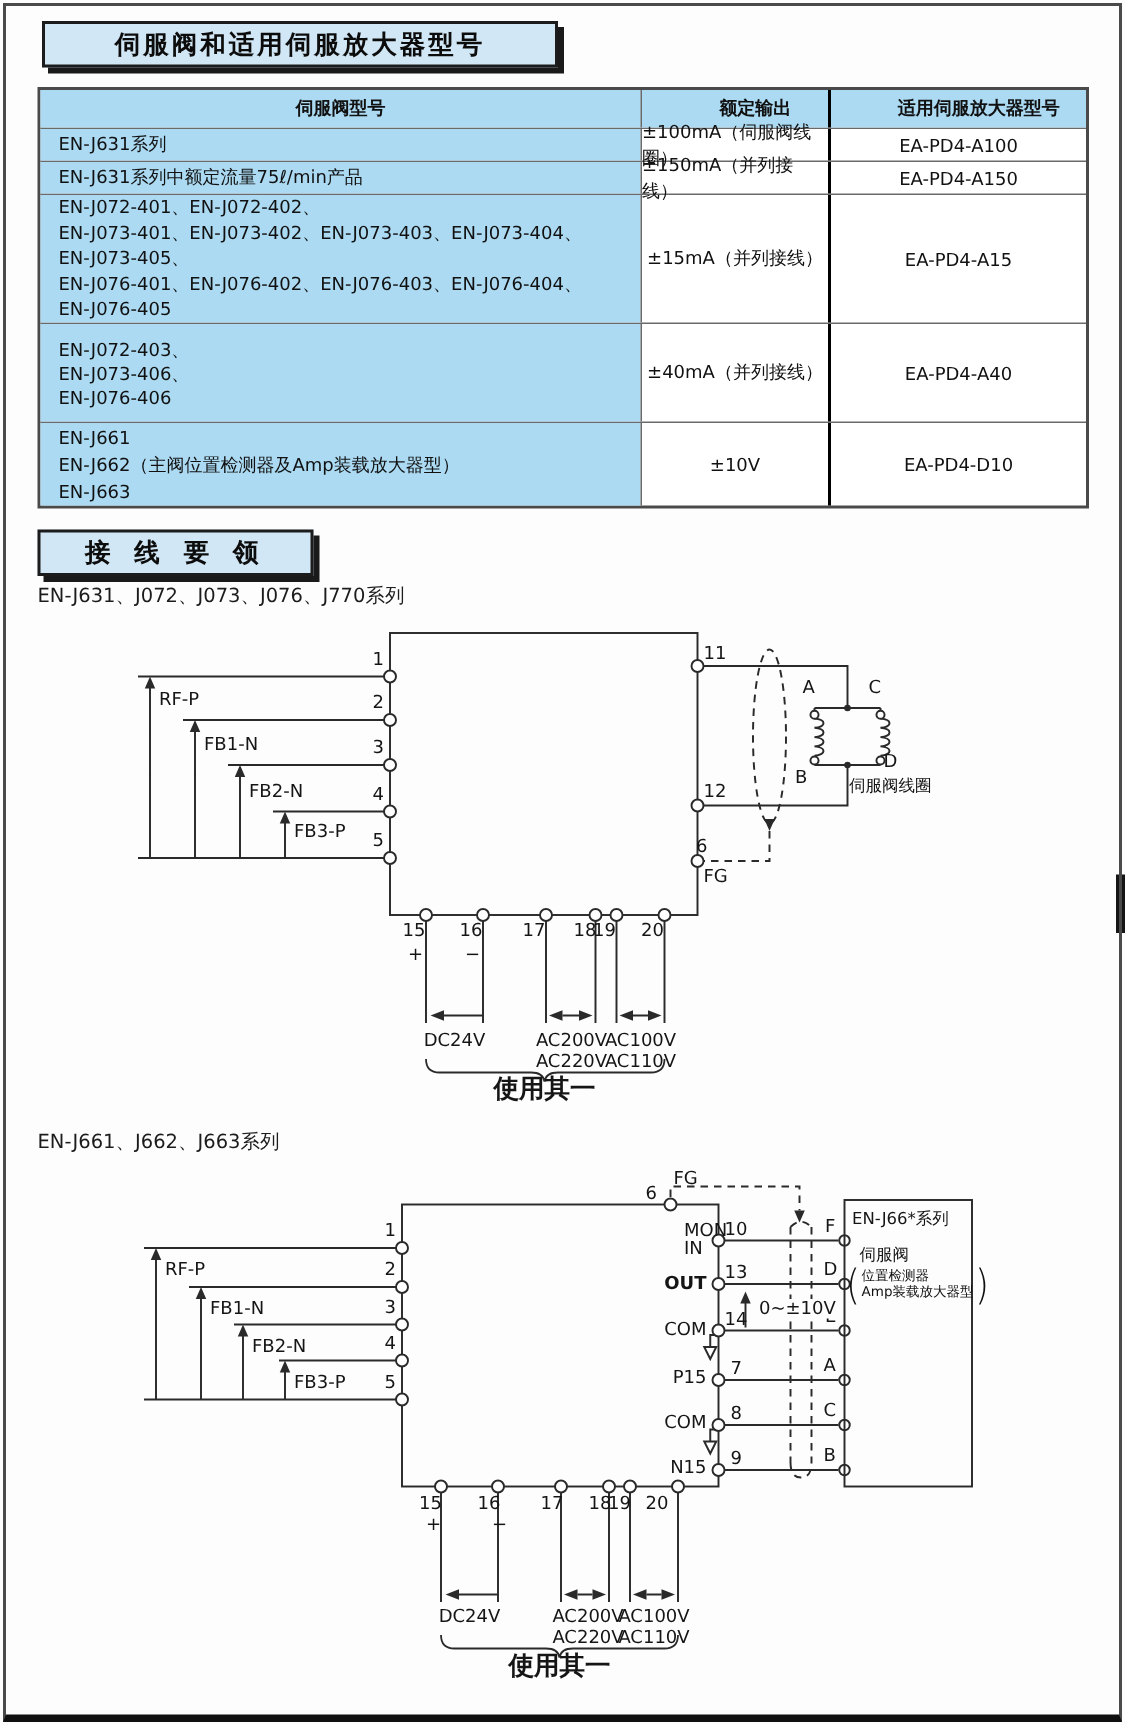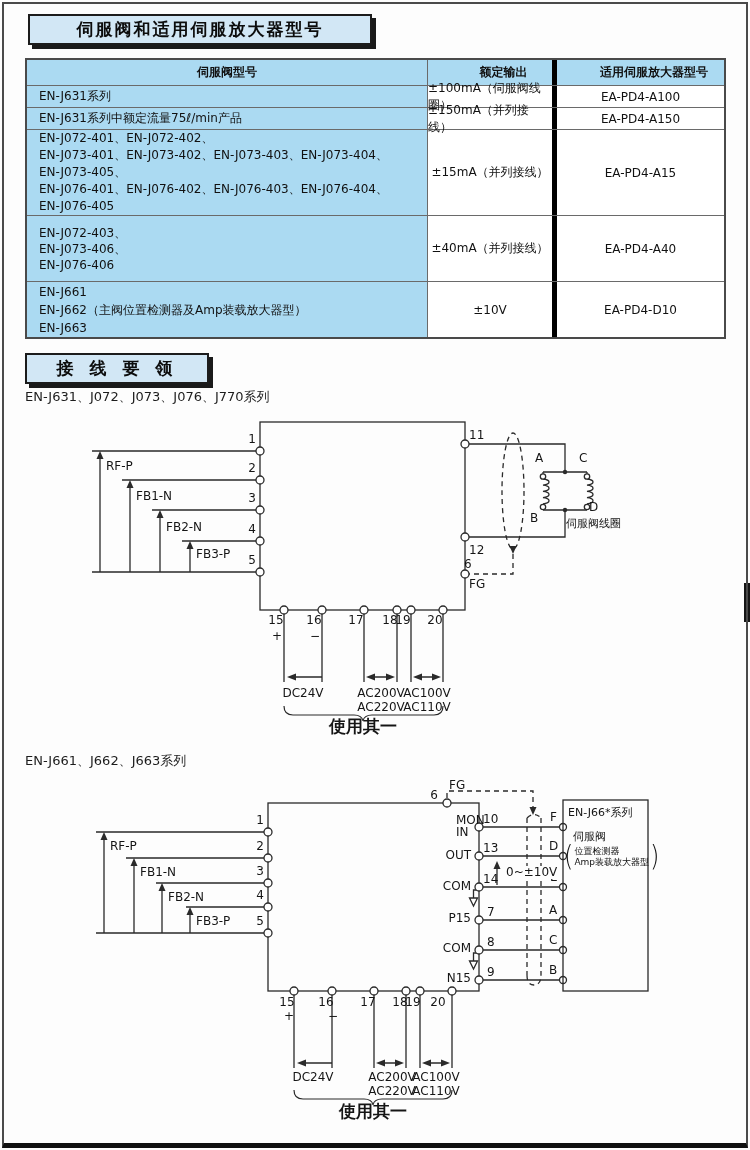--- a/index.html
+++ b/index.html
@@ -15,21 +15,21 @@
     box-shadow:4px 4px 0 #1a1a1a;display:flex;align-items:center;justify-content:center;
     font-weight:bold;font-size:17px;letter-spacing:2px;color:#0c0c0c;}
   .sub{position:absolute;font-size:13px;font-weight:500;color:#1c1c1c;}
   
   .tbl{position:absolute;left:25px;top:58px;width:697px;border:2px solid #4a4a4a;background:#fff;}
   .trow{display:flex;border-top:1px solid #6a6a6a;}
   .trow:first-child{border-top:none;}
   .c{box-sizing:border-box;font-size:12px;}
   .c1{width:400px;background:#abdaf2;display:flex;flex-direction:column;justify-content:center;padding-left:12px;}
   .c2{width:125px;border-left:1px solid #6a6a6a;display:flex;align-items:center;justify-content:center;}
-  .c3{flex:1;border-left:5px solid #000000;display:flex;align-items:center;justify-content:center;}
+  .c3{flex:1;border-left:2px solid #000000;display:flex;align-items:center;justify-content:center;}
   .hd .c1{background:#abdaf2;align-items:center;justify-content:center;padding-left:0;font-weight:bold;}
   .hd .c2,.hd .c3{background:#abdaf2;font-weight:bold;padding-left:27px;}
   .lh17{line-height:17px;} .lh16{line-height:16px;} .lh18{line-height:18px;}
   
   .art{position:absolute;left:0;top:0;}
   .lbl{position:absolute;font-size:12px;line-height:13px;color:#151515;white-space:nowrap;}
   .r{text-align:right;} .ctr{text-align:center;}
   .sm{font-size:11px;}
   .bold{font-weight:bold;font-size:17px;}
   .wrap{white-space:normal;}
@@ -229,21 +229,21 @@
 <div class="lbl r" style="left:238px;top:433px;width:18px;">1</div>
 <div class="lbl r" style="left:238px;top:462px;width:18px;">2</div>
 <div class="lbl r" style="left:238px;top:492px;width:18px;">3</div>
 <div class="lbl r" style="left:238px;top:523px;width:18px;">4</div>
 <div class="lbl r" style="left:238px;top:554px;width:18px;">5</div>
 <div class="lbl" style="left:106px;top:460px;">RF-P</div>
 <div class="lbl" style="left:136px;top:490px;">FB1-N</div>
 <div class="lbl" style="left:166px;top:521px;">FB2-N</div>
 <div class="lbl" style="left:196px;top:548px;">FB3-P</div>
 <div class="lbl" style="left:469px;top:429px;text-align:right;">11</div>
-<div class="lbl" style="left:469px;top:521px;margin-top:23px;">12</div>
+<div class="lbl" style="left:469px;top:521px;">12</div>
 <div class="lbl" style="left:464px;top:558px;">6</div>
 <div class="lbl" style="left:469px;top:578px;">FG</div>
 <div class="lbl" style="left:535px;top:452px;">A</div>
 <div class="lbl" style="left:579px;top:452px;">C</div>
 <div class="lbl" style="left:530px;top:512px;">B</div>
 <div class="lbl" style="left:589px;top:501px;">D</div>
 <div class="lbl sm" style="left:566px;top:517px;">伺服阀线圈</div>
 <div class="lbl ctr" style="left:266px;top:614px;width:20px;">15</div>
 <div class="lbl ctr" style="left:304px;top:614px;width:20px;">16</div>
 <div class="lbl ctr" style="left:346px;top:614px;width:20px;">17</div>
@@ -264,21 +264,21 @@
 <div class="lbl r" style="left:246px;top:865px;width:18px;">3</div>
 <div class="lbl r" style="left:246px;top:889px;width:18px;">4</div>
 <div class="lbl r" style="left:246px;top:915px;width:18px;">5</div>
 <div class="lbl" style="left:110px;top:840px;">RF-P</div>
 <div class="lbl" style="left:140px;top:866px;">FB1-N</div>
 <div class="lbl" style="left:168px;top:891px;">FB2-N</div>
 <div class="lbl" style="left:196px;top:915px;">FB3-P</div>
 <div class="lbl r" style="left:424px;top:789px;width:14px;">6</div>
 <div class="lbl" style="left:449px;top:779px;">FG</div>
 <div class="lbl wrap" style="left:456px;top:814px;width:34px;line-height:12px;">MON IN</div>
-<div class="lbl r" style="left:419px;top:849px;width:52px;">OUT</div>
+<div class="lbl r" style="left:419px;top:849px;width:52px;font-weight:bold;">OUT</div>
 <div class="lbl r" style="left:419px;top:880px;width:52px;">COM</div>
 <div class="lbl r" style="left:419px;top:912px;width:52px;">P15</div>
 <div class="lbl r" style="left:419px;top:942px;width:52px;">COM</div>
 <div class="lbl r" style="left:419px;top:972px;width:52px;">N15</div>
 <div class="lbl" style="left:483px;top:813px;">10</div>
 <div class="lbl" style="left:483px;top:842px;">13</div>
 <div class="lbl" style="left:483px;top:873px;">14</div>
 <div class="lbl" style="left:487px;top:906px;">7</div>
 <div class="lbl" style="left:487px;top:936px;">8</div>
 <div class="lbl" style="left:487px;top:966px;">9</div>

